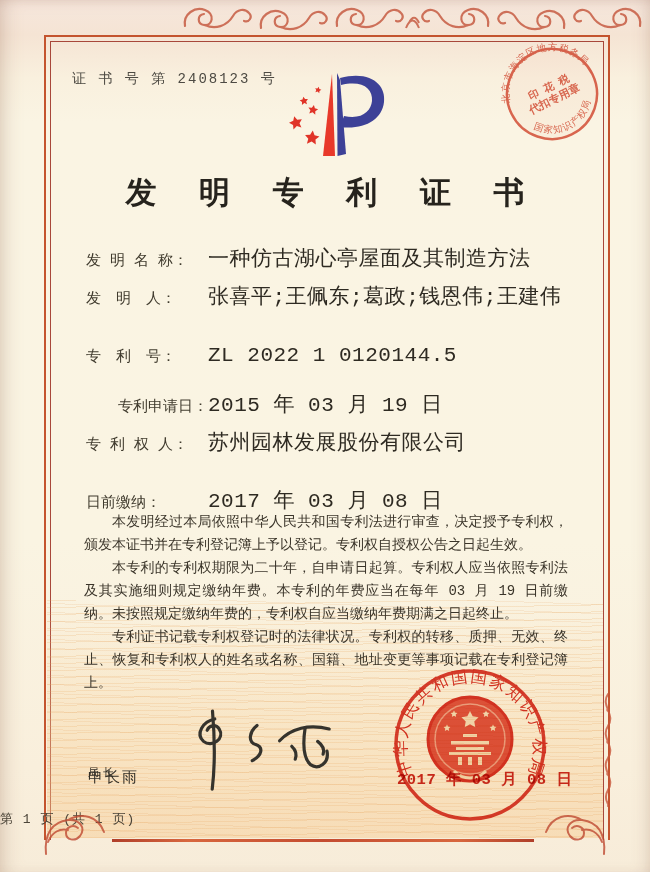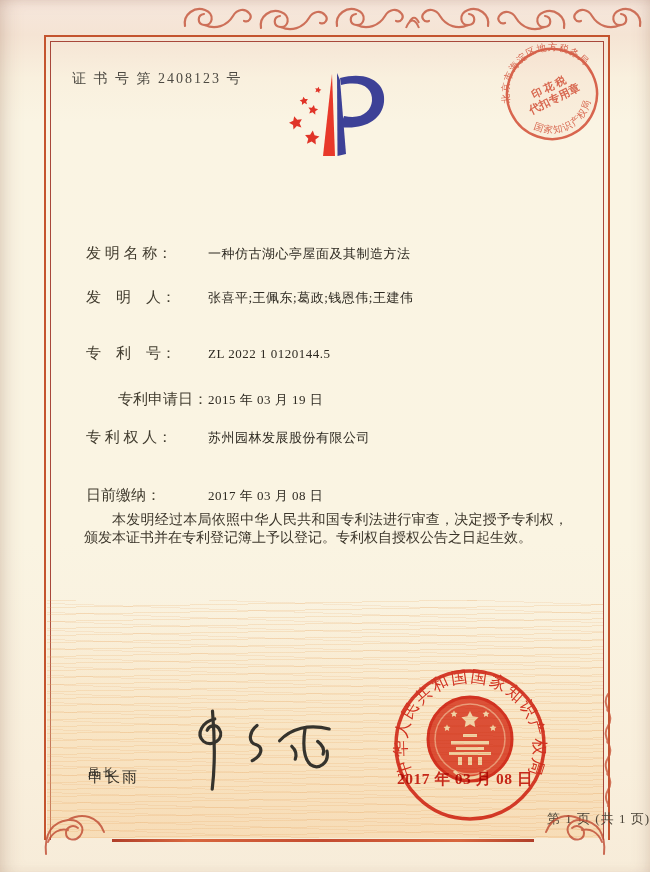--- a/index.html
+++ b/index.html
@@ -1,46 +1,46 @@
 <!DOCTYPE html>
 <html><head>
 <meta charset="utf-8">
 <style>
   html,body{margin:0;padding:0;background:#e9e0d2;}
   .page{
     position:relative;width:650px;height:872px;overflow:hidden;margin:0 auto;
     background:linear-gradient(180deg,#f6e7dd 0%,#f5e4d4 4%,#f9f0de 9%,#faf4e3 14%,#faf4e2 62%,#f9efdc 88%,#f7ecd9 100%);
-    font-family:Liberation Serif, serif;
+    font-family:Liberation Mono, monospace;
     box-shadow:inset 14px 0 20px -12px rgba(150,110,90,.35), inset -12px 0 18px -12px rgba(150,110,90,.3), inset 0 10px 16px -12px rgba(180,120,90,.25);
   }
   .abs{position:absolute;}
   
   .frame{position:absolute;left:44px;top:35px;width:562px;height:803px;border:2px solid #c4542e;border-bottom:none;}
   .frame-inner{position:absolute;left:4px;top:4px;right:4px;bottom:0;border:1px solid #a8473a;border-bottom:none;}
   .bottom-line{position:absolute;left:112px;right:116px;top:839px;height:3px;
     background:linear-gradient(90deg,#b03f2a,#d8673e 18%,#c44c30 50%,#d8673e 82%,#b03f2a);}
   
   .waves{position:absolute;left:47px;top:600px;width:556px;height:238px;pointer-events:none;
     background:
       repeating-linear-gradient(179deg, rgba(233,168,96,.22) 0 1px, rgba(233,168,96,0) 1px 7px),
       repeating-linear-gradient(2deg, rgba(226,150,80,.14) 0 1px, rgba(226,150,80,0) 1px 9px),
       linear-gradient(180deg, rgba(247,210,155,0) 0%, rgba(247,208,150,.35) 55%, rgba(246,200,140,.45) 100%);}
   
   .cert-no{left:72px;top:70px;font-size:14px;letter-spacing:2px;color:#4d4a43;}
   .title{left:0;right:0;top:172px;text-align:center;font-size:31px;font-weight:bold;color:#26231d;letter-spacing:12px;text-indent:12px;}
   .fields{left:86px;top:244px;width:490px;}
   .field-row{position:absolute;left:0;white-space:nowrap;}
-  .fr1{top:0;} .fr2{top:44px;} .fr3{top:100px;} .fr4{top:146px;text-align:right;} .fr5{top:184px;} .fr6{top:242px;}
+  .fr1{top:0;} .fr2{top:38px;} .fr3{top:100px;} .fr4{top:146px;text-align:right;} .fr5{top:184px;} .fr6{top:242px;}
   .flabel{display:inline-block;width:122px;font-size:15px;color:#403b2e;}
-  .fvalue{font-size:13px;color:#2e2a22;letter-spacing:.5px;}
+  .fvalue{font-size:21px;color:#2e2a22;letter-spacing:.5px;}
   .paras{left:84px;top:511px;width:484px;}
-  .paras p{margin:0;font-size:14px;line-height:18px;text-align:justify;text-indent:2em;color:#3b352a;}
+  .paras p{margin:0;font-size:14px;line-height:23px;text-align:justify;text-indent:2em;color:#3b352a;}
   .issuer-role{left:88px;top:737px;font-size:11px;letter-spacing:4px;color:#322e26;margin-top:28px;}
   .issuer-name{left:88px;top:768px;font-size:15px;letter-spacing:2px;color:#322e26;}
-  .footer{left:0;right:0;top:810px;text-align:right;font-size:13px;color:#4c4539;letter-spacing:1px;}
+  .footer{left:0;right:0;top:810px;text-align:left;font-size:13px;color:#4c4539;letter-spacing:1px;}
   .seal-date{left:397px;top:769px;font-size:15.5px;font-weight:bold;color:#cd2e22;letter-spacing:.5px;mix-blend-mode:multiply;}
   
   .seal{left:390px;top:663px;mix-blend-mode:multiply;}
   .tax-stamp{left:500px;top:42px;transform:rotate(-26deg);mix-blend-mode:multiply;opacity:.85;}
   .signature{left:182px;top:703px;}
   .ornament{opacity:.8;}
 </style>
 </head>
 <body>
 
@@ -79,20 +79,21 @@
       <use href="#st" transform="translate(45,40) scale(.52) rotate(10)"></use>
       <use href="#st" transform="translate(36,31) scale(.44) rotate(-8)"></use>
       <use href="#st" transform="translate(50,20) scale(.34) rotate(14)"></use>
       <use href="#st" transform="translate(44,68) scale(.76) rotate(6)"></use>
     </g>
     <polygon points="64,4 55,86 67,86" fill="#e8392a"></polygon>
     <polygon points="69,3 69.5,86 78,84 72,10" fill="#3d4197"></polygon>
     <path d="M72,8 C104,0 118,16 116,32 C114,50 96,60 72,57 L76,46 C94,50 103,41 104,31 C105,18 94,10 73,15 Z" fill="#3d4197"></path>
   </svg>
 
+  <div class="abs title">发 明 专 利 证 书</div>
 
   <div class="abs fields">
     <div class="field-row fr1">
       <span class="flabel">发 明 名 称：</span><span class="fvalue">一种仿古湖心亭屋面及其制造方法</span>
     </div>
     <div class="field-row fr2">
       <span class="flabel">发　明　人：</span><span class="fvalue">张喜平;王佩东;葛政;钱恩伟;王建伟</span>
     </div>
     <div class="field-row fr3">
       <span class="flabel">专　利　号：</span><span class="fvalue">ZL 2022 1 0120144.5</span>
@@ -103,20 +104,22 @@
     <div class="field-row fr5">
       <span class="flabel">专 利 权 人：</span><span class="fvalue">苏州园林发展股份有限公司</span>
     </div>
     <div class="field-row fr6">
       <span class="flabel">日前缴纳：</span><span class="fvalue">2017 年 03 月 08 日</span>
     </div>
   </div>
 
   <div class="abs paras">
     <p>本发明经过本局依照中华人民共和国专利法进行审查，决定授予专利权，颁发本证书并在专利登记簿上予以登记。专利权自授权公告之日起生效。</p>
+    <p>本专利的专利权期限为二十年，自申请日起算。专利权人应当依照专利法及其实施细则规定缴纳年费。本专利的年费应当在每年 03 月 19 日前缴纳。未按照规定缴纳年费的，专利权自应当缴纳年费期满之日起终止。</p>
+    <p>专利证书记载专利权登记时的法律状况。专利权的转移、质押、无效、终止、恢复和专利权人的姓名或名称、国籍、地址变更等事项记载在专利登记簿上。</p>
   </div>
 
   <div class="abs issuer-role">局长</div>
   <div class="abs issuer-name">申长雨</div>
 
   <svg class="abs signature" width="180" height="100" viewBox="0 0 180 100">
     <g fill="none" stroke="#35332d" stroke-width="3.2" stroke-linecap="round" transform="rotate(-2 90 50)">
       <path d="M34,14 C22,16 14,28 22,36 C30,43 44,34 38,24 C35,19 28,20 26,25"></path>
       <path d="M32,6 C33,26 34,52 29,84"></path>
       <path d="M76,22 C68,28 66,38 74,41 C82,44 80,52 70,57"></path>

